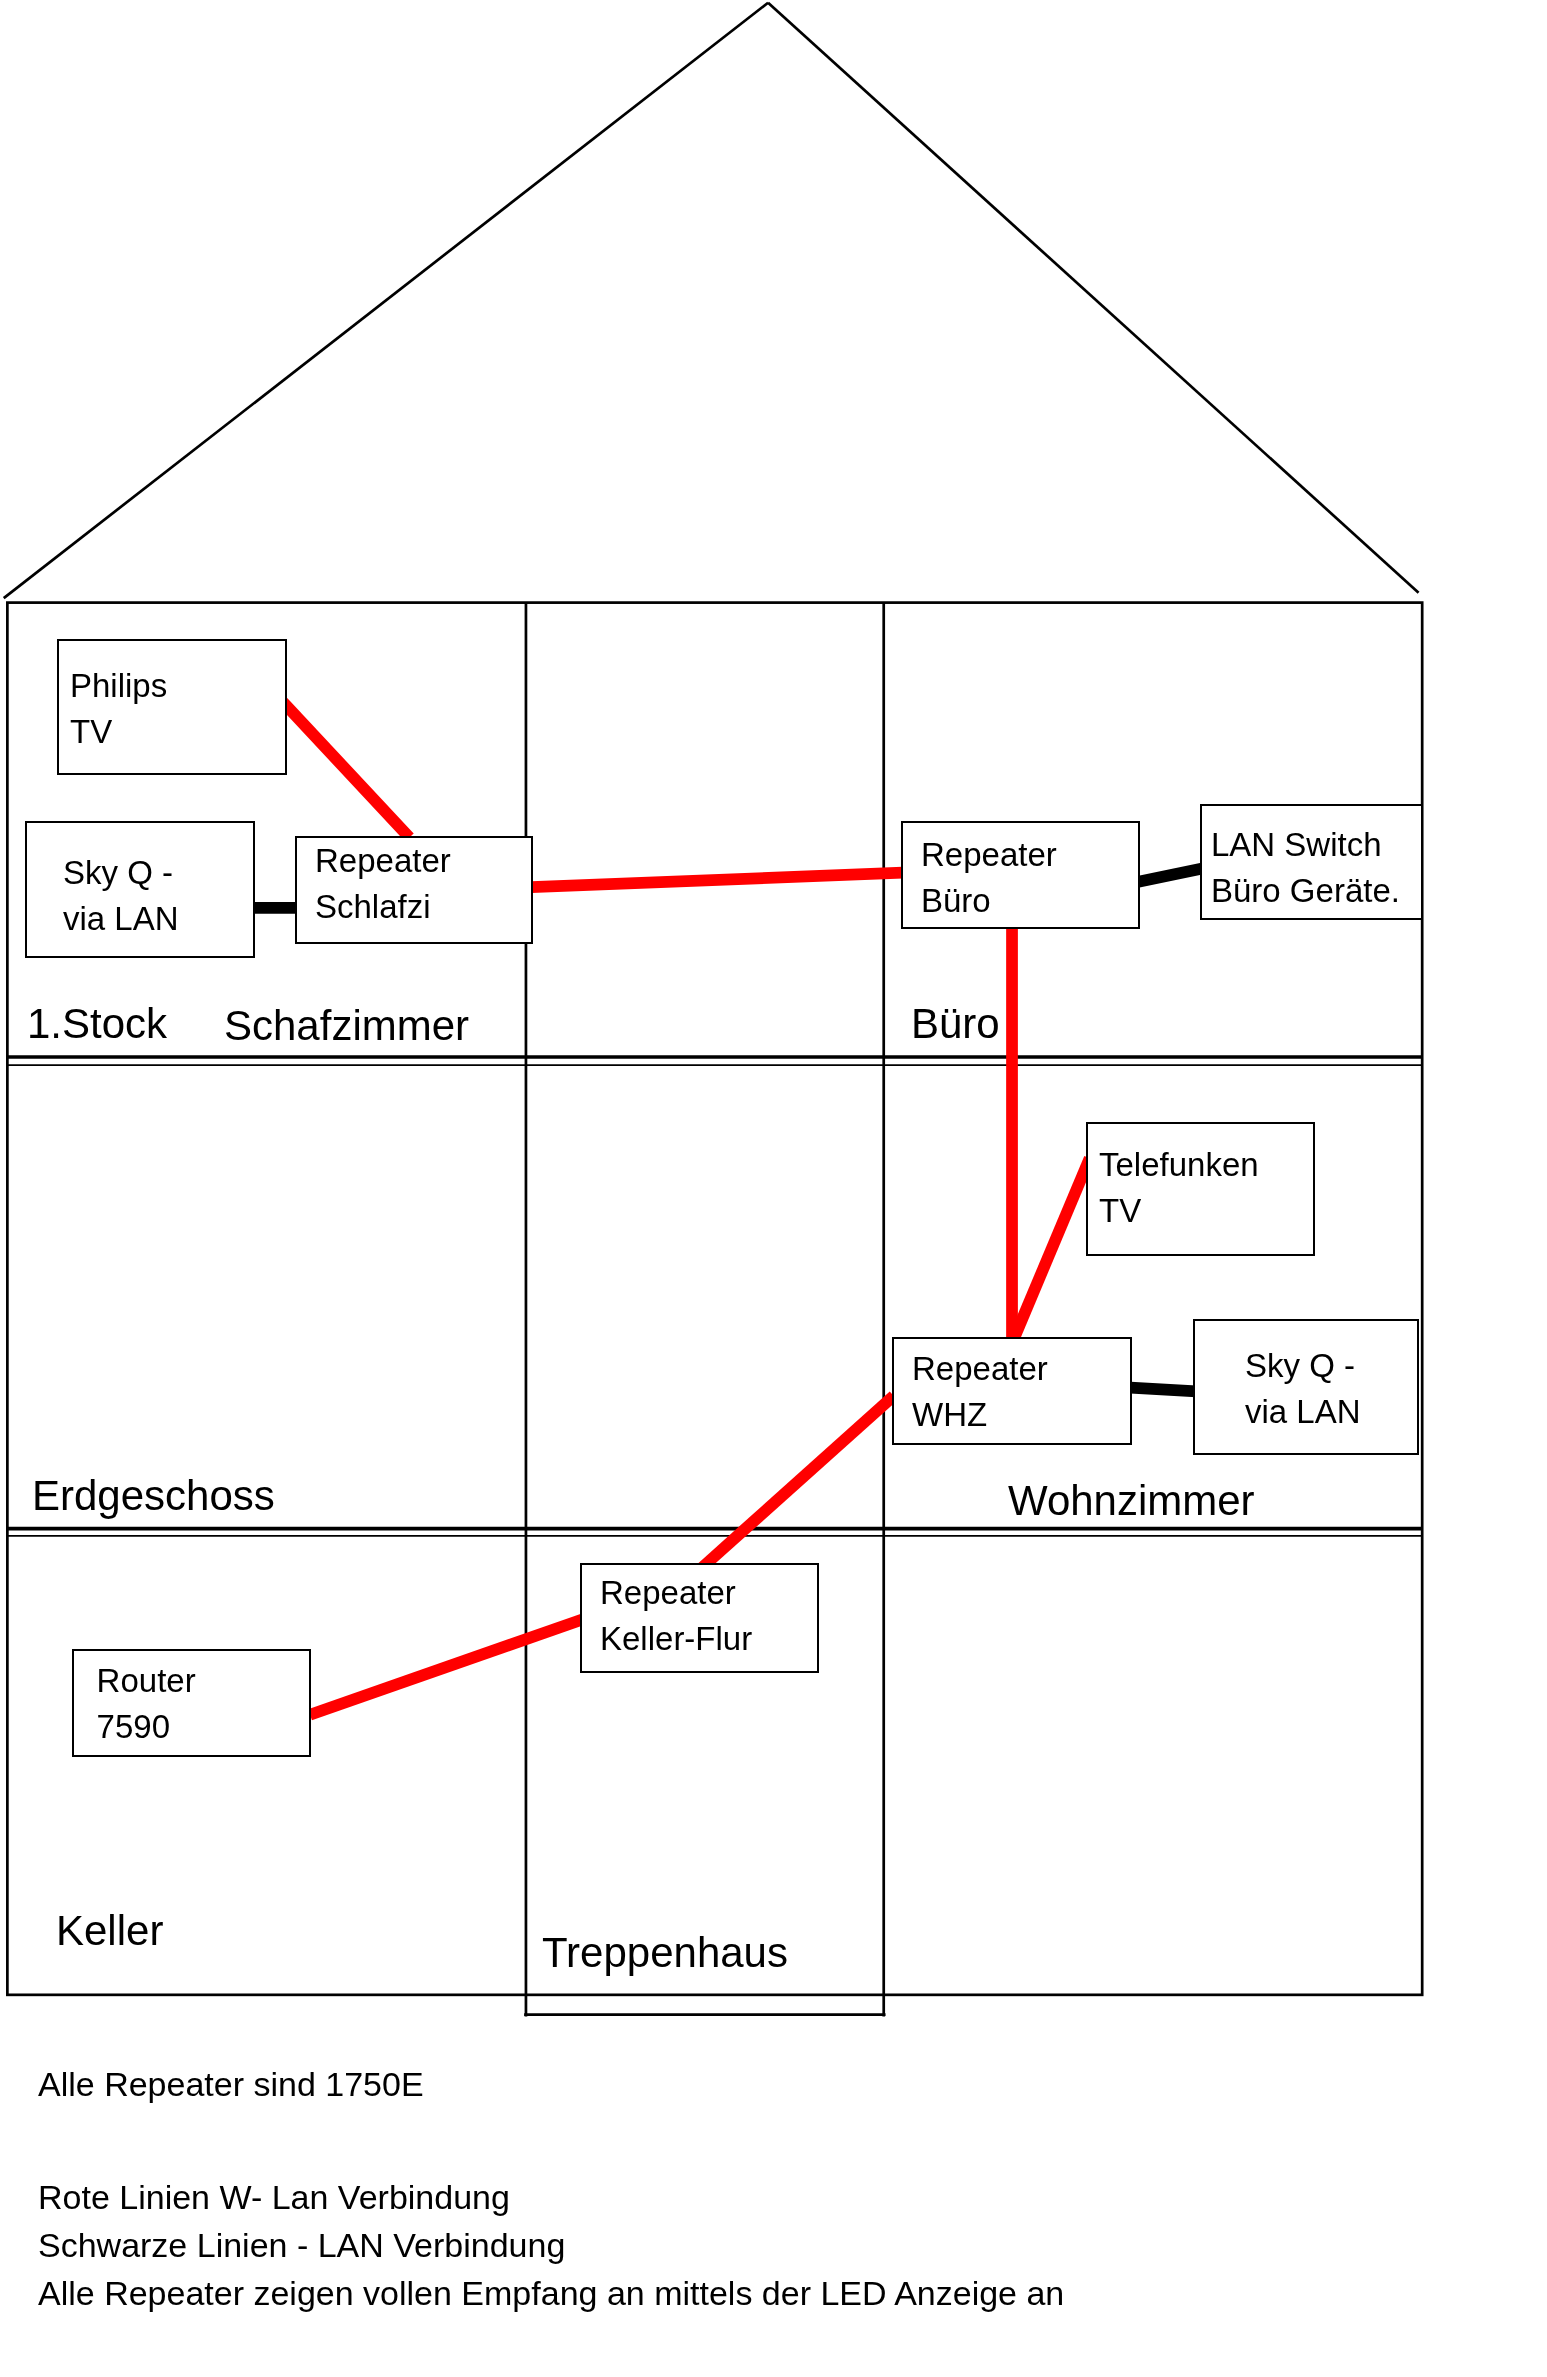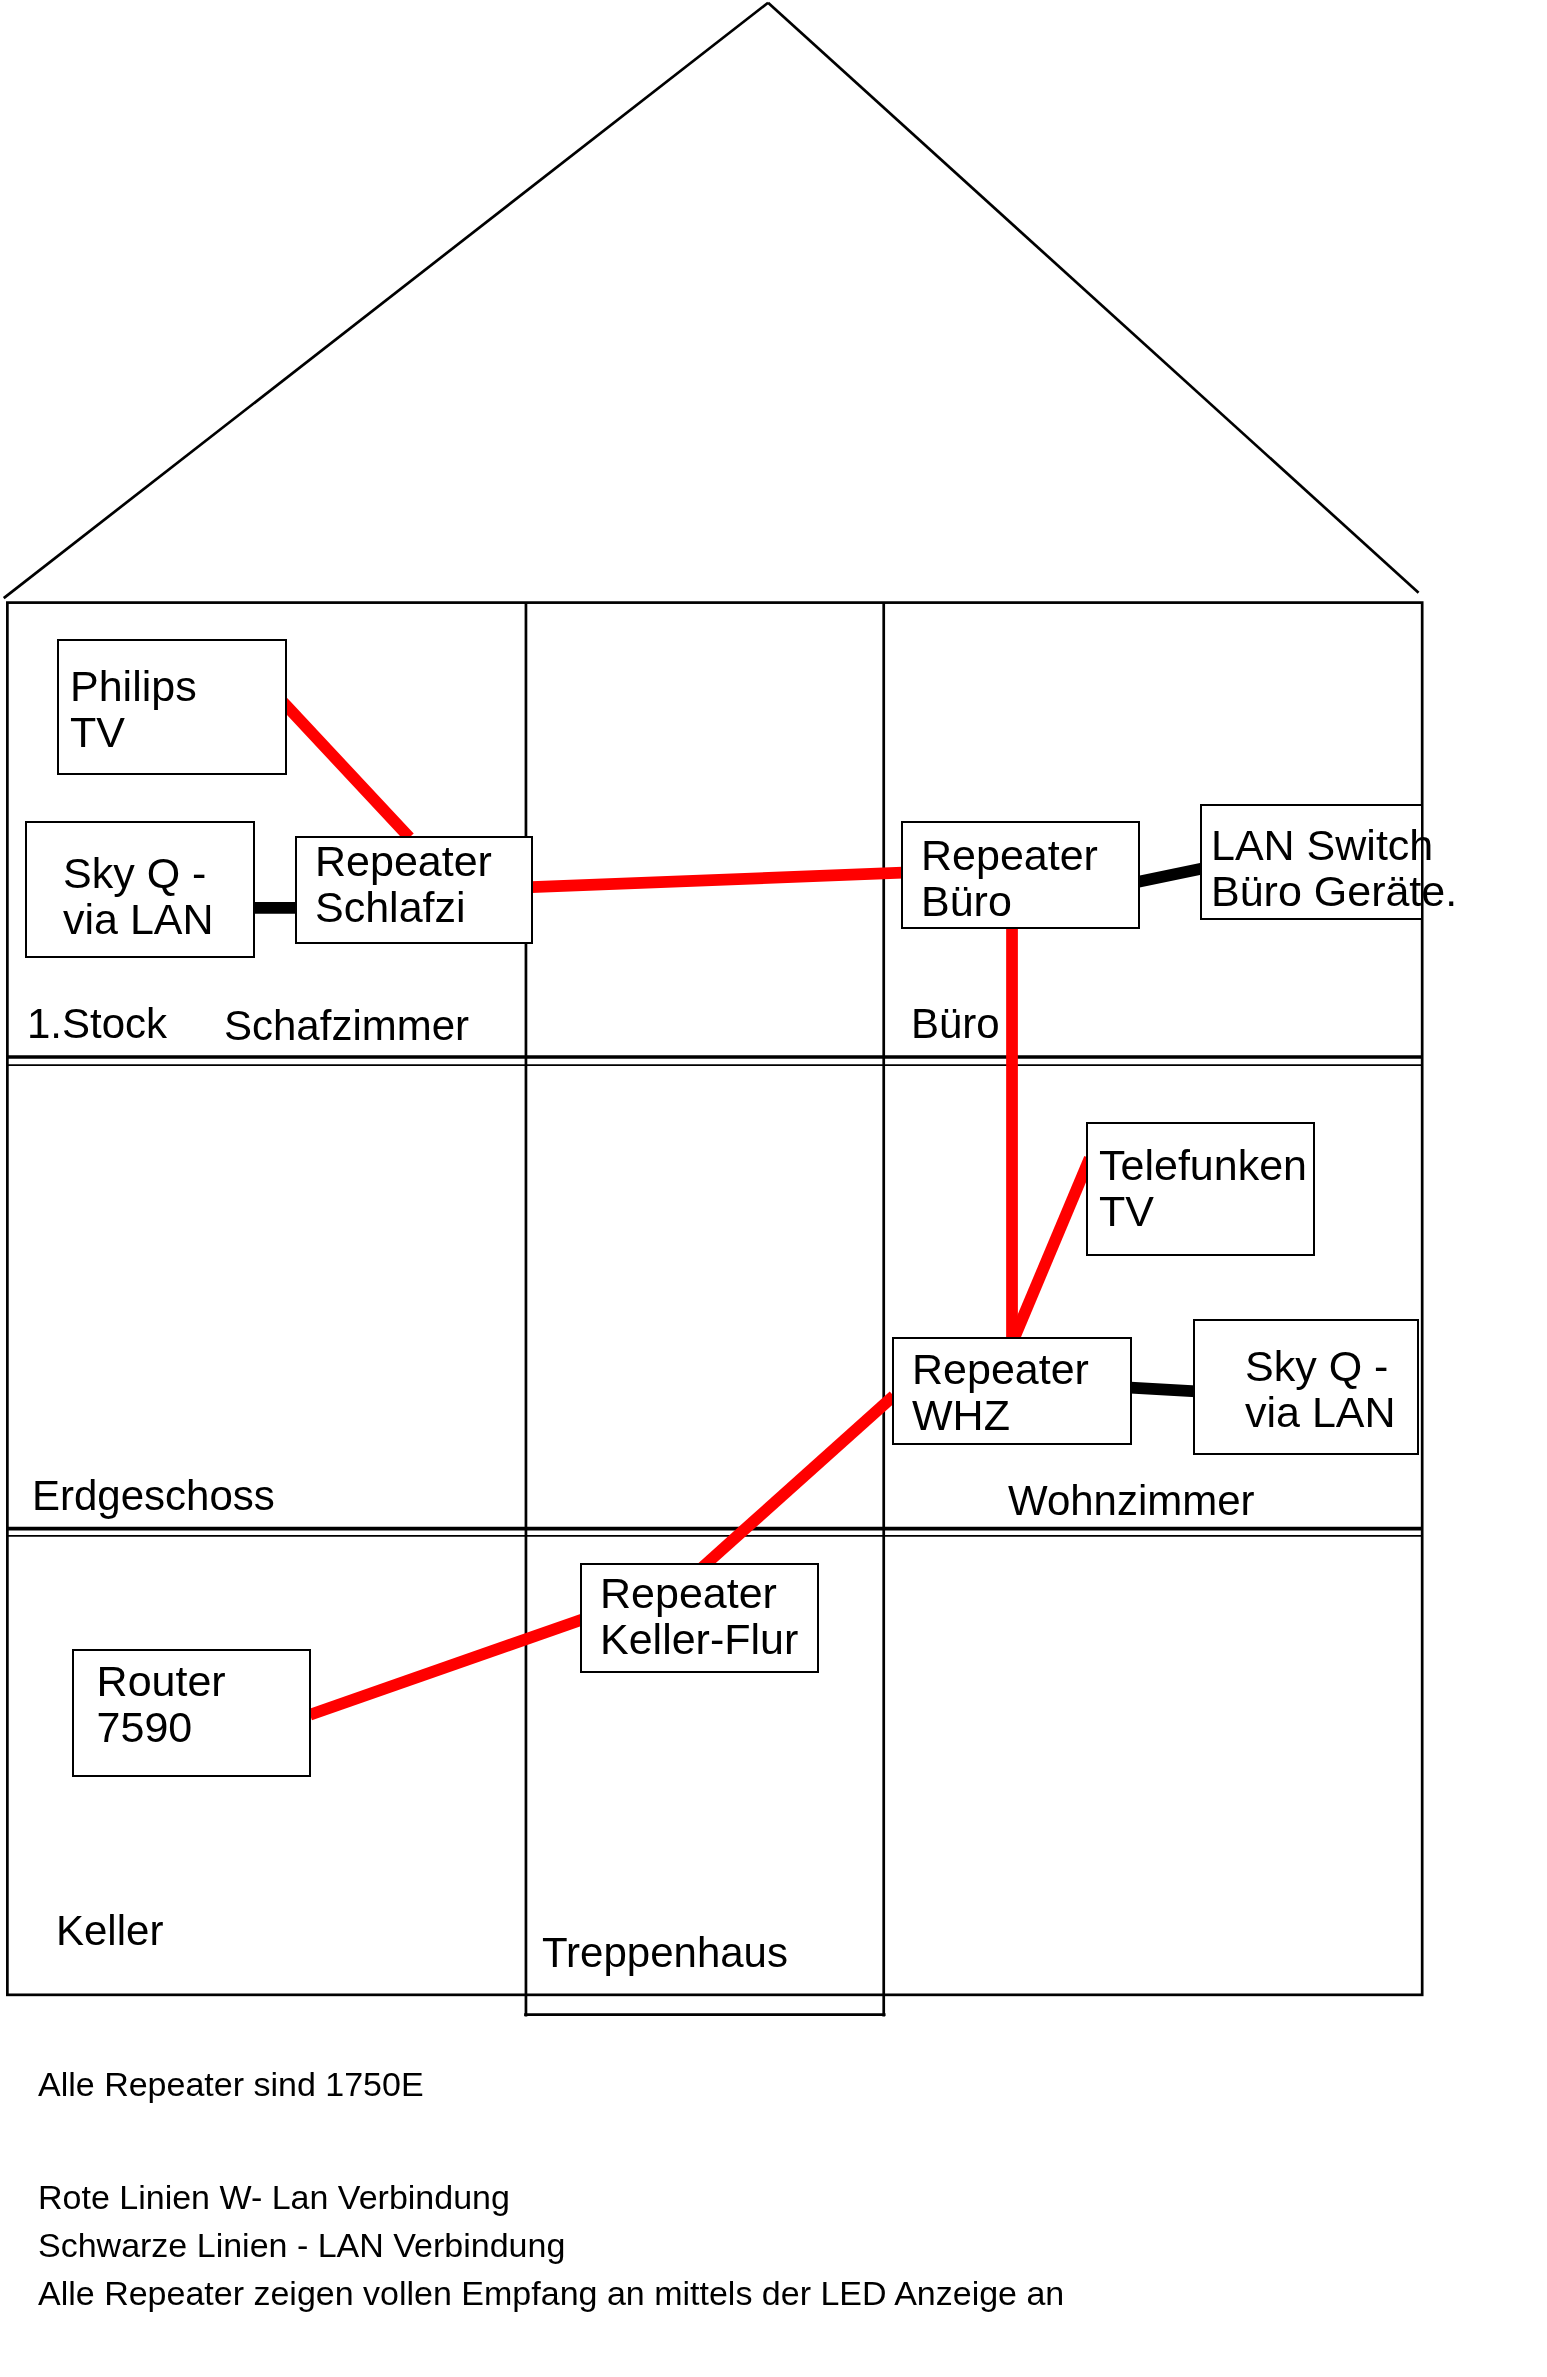--- a/index.html
+++ b/index.html
@@ -10,21 +10,21 @@
     font-family:"Liberation Sans", sans-serif;
     color:#000000;
     overflow:hidden;
   }
   #wiring{position:absolute;left:0;top:0;width:1547px;height:2377px;z-index:2;}
   .dev-box{
     position:absolute;
     background:#ffffff;
     border:2.7px solid #000000;
     box-sizing:border-box;
-    font-size:43px;
+    font-size:33px;
     line-height:46px;
     white-space:nowrap;
     z-index:3;
   }
   .room-label{
     position:absolute;
     font-size:42px;
     line-height:45px;
     white-space:nowrap;
     z-index:1;
@@ -39,21 +39,21 @@
   
   #box-philips      {left:57px;  top:639px;  width:230px; height:136px; padding:22px 0 0 11px;}
   #box-sky1         {left:25px;  top:821px;  width:230px; height:137px; padding:27px 0 0 36px;}
   #box-schlafzi     {left:295px; top:836px;  width:238px; height:108px; padding:0 0 0 18px;}
   #box-buero        {left:901px; top:821px;  width:239px; height:108px; padding:9px 0 0 18px;}
   #box-lanswitch    {left:1200px;top:804px;  width:223px; height:116px; padding:16.3px 0 0 9px;}
   #box-telefunken   {left:1086px;top:1122px; width:229px; height:134px; padding:18px 0 0 11px;}
   #box-whz          {left:892px; top:1337px; width:240px; height:108px; padding:7.2px 0 0 18px;}
   #box-sky2         {left:1193px;top:1319px; width:226px; height:136px; padding:22px 0 0 50px;}
   #box-kellerflur   {left:580px; top:1563px; width:239px; height:110px; padding:4.5px 0 0 18px;}
-  #box-router       {left:72px;  top:1649px; width:239px; height:128px; padding:7.2px 0 0 22.6px;}
+  #box-router       {left:72px;  top:1649px; width:239px; height:108px; padding:7.2px 0 0 22.6px;}
 
   #label-stock1      {left:27px;  top:1001px;}
   #label-schafzimmer {left:224px; top:1003px;}
   #label-buero       {left:911px;top:1001px;}
   #label-erdgeschoss {left:32px;  top:1473px;}
   #label-wohnzimmer  {left:1008px;top:1478px;}
   #label-keller      {left:56px;  top:1908px;}
   #label-treppenhaus {left:542px; top:1930px;text-align:center;}
 
   #note-line1 {left:38px; top:2060px;}

